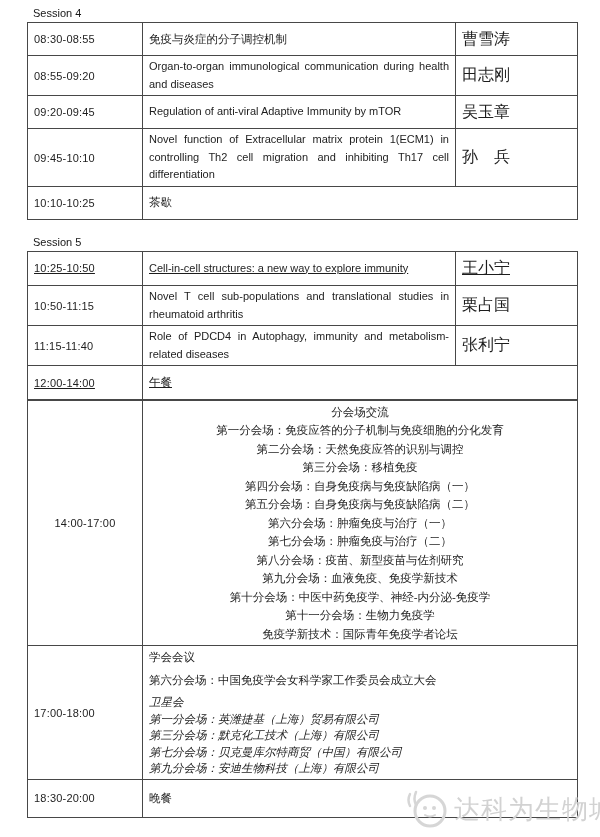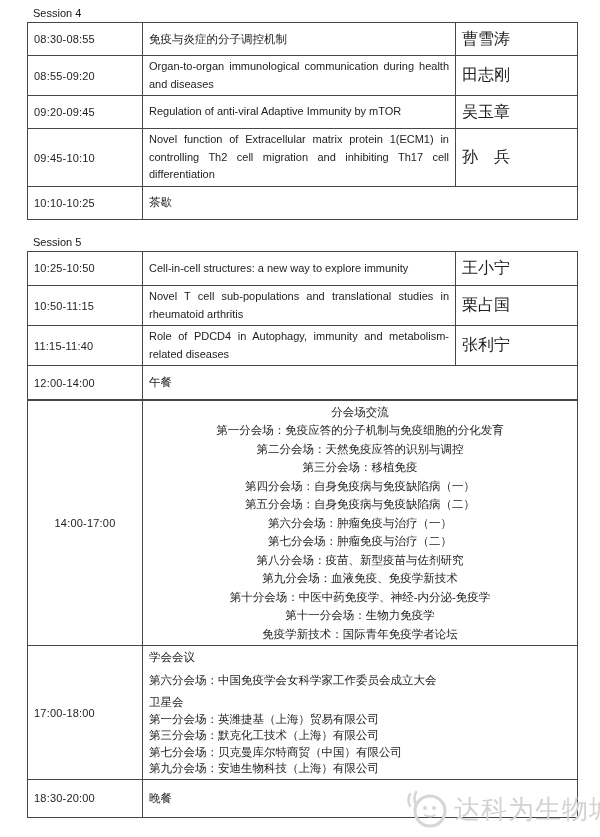--- a/index.html
+++ b/index.html
@@ -38,27 +38,27 @@
     vertical-align:middle;
     padding:2px 6px;
     overflow:hidden;
   }
   col.c-time{width:115px;}
   col.c-topic{width:313px;}
   col.c-speaker{width:122px;}
   td.time{font-size:11px;letter-spacing:0.2px;}
   td.topic.en{font-size:11px;text-align:justify;line-height:1.6;}
   td.speaker{font-size:16px;}
-  tr.h33{height:33px;} tr.h34{height:34px;} tr.h37{height:37px;}
+  tr.h33{height:33px;} tr.h34{height:34px;text-decoration:underline;} tr.h37{height:37px;}
   tr.h38{height:38px;} tr.h50{height:50px;}
   tr.h122{height:122px;} tr.h241{height:241px;}
   tr.thick-top td{border-top:2.5px solid #474747;text-align:center;}
   .line{line-height:18.5px;white-space:nowrap;}
   .para{line-height:19px;margin-bottom:4px;white-space:nowrap;}
-  .tight{line-height:16.5px;white-space:nowrap;}
+  .tight{line-height:16.5px;white-space:nowrap;font-style:italic;}
   .watermark{
     position:absolute;
     left:404px;top:784px;
     display:flex;align-items:center;
     pointer-events:none;
   }
   .wm-text{
     font-size:26px;
     color:#d2d2d2;
     letter-spacing:1px;

